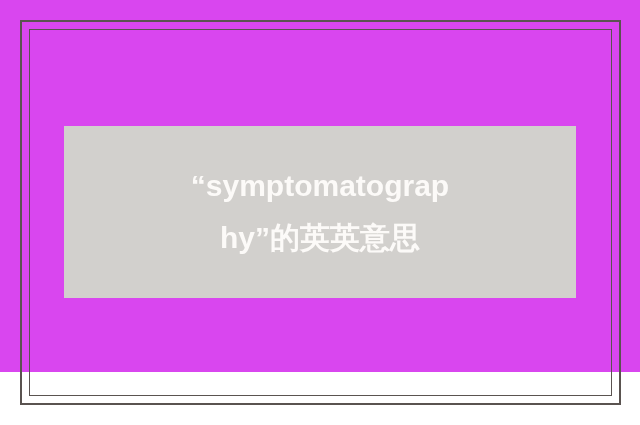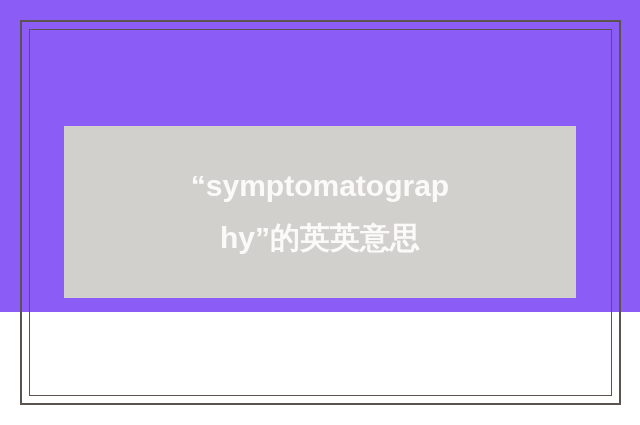--- a/index.html
+++ b/index.html
@@ -11,22 +11,22 @@
   body {
     width: 640px;
     height: 425px;
     overflow: hidden;
     font-family: "Liberation Sans", "DejaVu Sans", sans-serif;
   }
 
   #canvas {
     position: relative;
     width: 640px;
-    height: 312px;
-    background: #8b5cf6;
+    height: 372px;
+    background: #d946ef;
     box-sizing: border-box;
   }
 
   
   .frame-outer {
     position: absolute;
     left: 20px;
     top: 20px;
     width: 601px;
     height: 385px;

